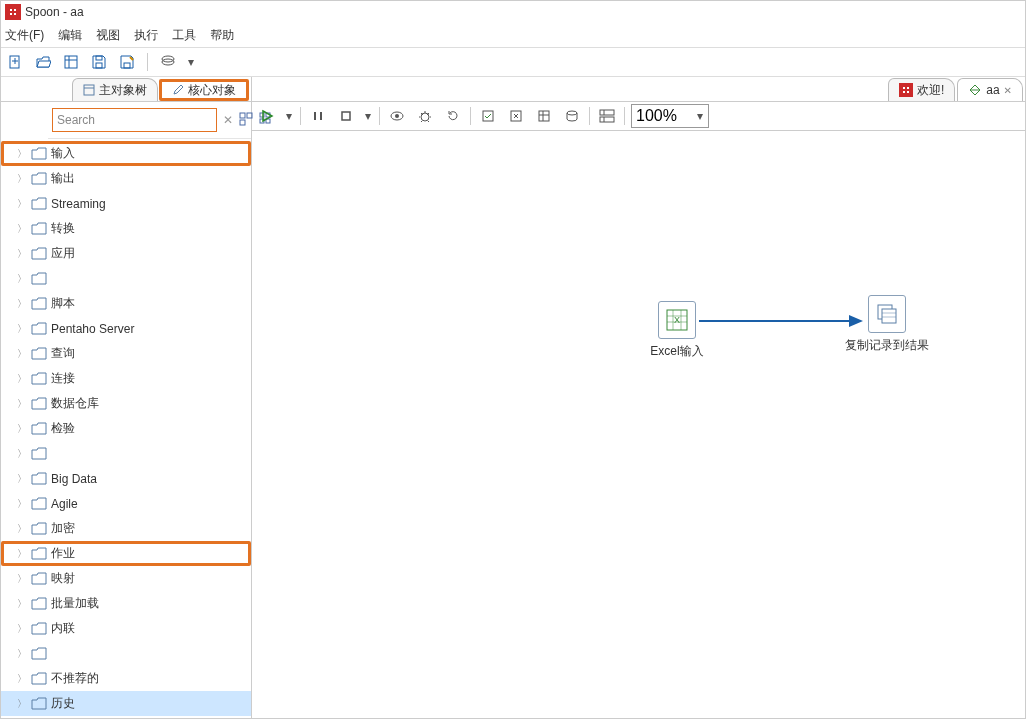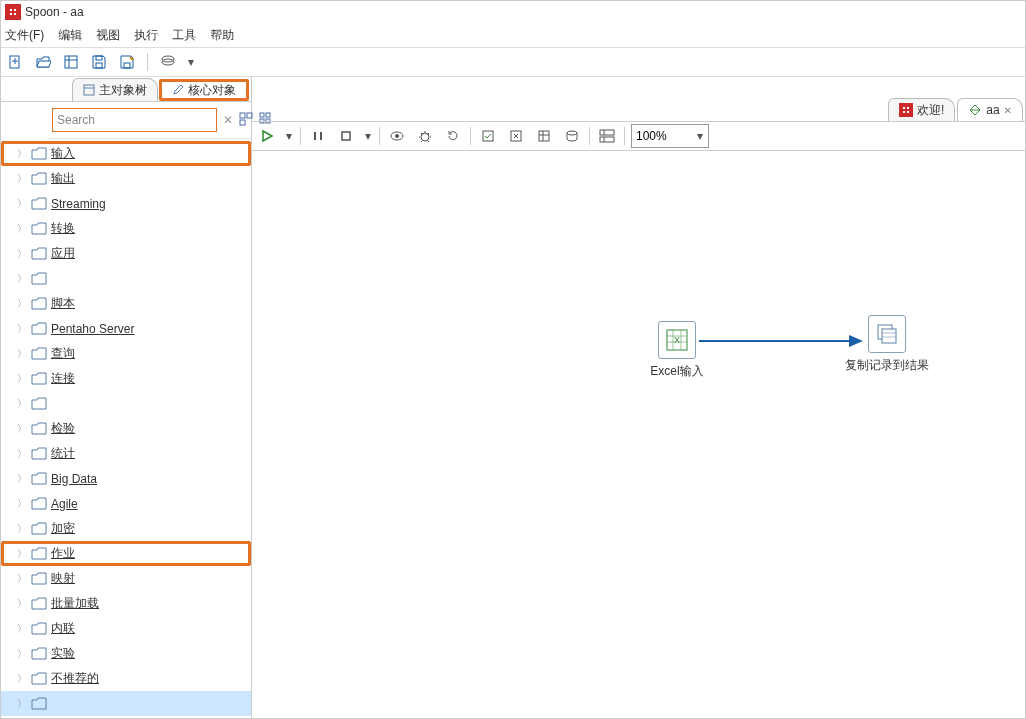--- a/index.html
+++ b/index.html
@@ -6,44 +6,44 @@
   .window{width:1026px;height:719px;border:1px solid #ccc;box-sizing:border-box;display:flex;flex-direction:column;overflow:hidden;}
   .titlebar{height:22px;display:flex;align-items:center;padding-left:4px;gap:4px;}
   .titlebar-icon{width:16px;height:16px;background:#cc2a2a;display:inline-flex;align-items:center;justify-content:center;color:#fff;font-size:10px;}
   .menubar{height:24px;display:flex;align-items:center;padding:0 4px;gap:14px;border-bottom:1px solid #ddd;}
   .menubar span{cursor:default;}
   .toolbar{height:28px;display:flex;align-items:center;padding:0 4px;gap:8px;border-bottom:1px solid #ddd;}
   .toolbar .tbtn{width:20px;height:20px;display:inline-flex;align-items:center;justify-content:center;color:#1a5fa8;cursor:pointer;}
   .toolbar .sep{width:1px;height:18px;background:#ccc;margin:0 2px;}
   .body{flex:1;display:flex;min-height:0;}
   .sidebar{width:250px;border-right:1px solid #ccc;display:flex;flex-direction:column;min-height:0;}
-  .canvas{flex:1;display:flex;flex-direction:column;min-height:0;position:relative;margin-top:20px;}
+  .canvas{flex:1;display:flex;flex-direction:column;min-height:0;position:relative;}
   .tabstrip{height:24px;display:flex;align-items:flex-end;padding-left:4px;border-bottom:1px solid #ccc;gap:0;justify-content:flex-end;}
   .tab{height:22px;padding:0 10px;border:1px solid #bbb;border-bottom:none;border-top-left-radius:6px;border-top-right-radius:10px;background:#f6f6f6;display:inline-flex;align-items:center;gap:4px;position:relative;margin-right:2px;cursor:pointer;}
   .tab.active{background:#fff;}
   .tab .close{color:#888;font-size:10px;}
   .searchrow{height:28px;display:flex;align-items:center;padding:4px;gap:6px;border-bottom:1px solid #e5e5e5;margin-left:47px;}
   .searchbox{flex:1;height:22px;border:1.5px solid #e37222;padding:0 4px;font-family:inherit;font-size:12px;}
   .searchbox::placeholder{color:#888;}
   .searchclear{color:#999;cursor:pointer;}
   .viewbtn{width:16px;height:16px;color:#4a6aa5;}
   .tree{flex:1;overflow:auto;padding:2px 0;}
   .tree-item{height:25px;display:flex;align-items:center;padding-left:16px;gap:4px;cursor:pointer;}
   .tree-item.selected{background:#cde6ff;}
   .tree-arrow{width:10px;color:#666;font-size:10px;}
   .tree-folder{width:16px;height:14px;color:#5b7fa6;}
-  .tree-label{flex:1;text-decoration:underline;}
+  .tree-label{flex:1;}
   .hl{border:3px solid #e37222;border-radius:2px;box-sizing:border-box;}
   .tab.hl{margin-left:-1px;}
   .tree-item.hl{padding-left:13px;}
   .canvas-toolbar{height:28px;display:flex;align-items:center;border-bottom:1px solid #ccc;padding:0 4px;gap:6px;}
   .cbtn{width:22px;height:22px;display:inline-flex;align-items:center;justify-content:center;color:#555;cursor:pointer;}
   .cbtn.play{color:#2a8a2a;}
   .csep{width:1px;height:18px;background:#ccc;}
-  .zoom{width:70px;height:20px;border:1px solid #999;font-size:12px;padding-left:4px;}
+  .zoom{width:70px;height:20px;border:1px solid #999;font-size:16px;padding-left:4px;}
   .canvas-area{flex:1;position:relative;}
   .node{position:absolute;display:flex;flex-direction:column;align-items:center;gap:4px;width:90px;text-align:center;}
   .node-icon{width:36px;height:36px;border:1px solid #8aa0b8;border-radius:3px;display:flex;align-items:center;justify-content:center;background:#fff;}
   .arrow-line{position:absolute;height:2px;background:#1a5fa8;}
   .arrow-head{position:absolute;width:0;height:0;border-top:6px solid transparent;border-bottom:6px solid transparent;border-left:14px solid #1a5fa8;}
   svg{display:block;}
 </style>
 </head>
 <body>
 
@@ -237,38 +237,38 @@
             </span>
             <span class="tree-label">连接</span>
           </div>
           <div class="tree-item">
             <span class="tree-arrow">〉</span>
             <span class="tree-folder">
               <svg width="16" height="14" viewBox="0 0 16 14">
                 <path d="M1 3h5l1-2h8v11H1z" fill="none" stroke="#5b7fa6"></path>
               </svg>
             </span>
+            <span class="tree-label">数据仓库</span>
           </div>
           <div class="tree-item">
             <span class="tree-arrow">〉</span>
             <span class="tree-folder">
               <svg width="16" height="14" viewBox="0 0 16 14">
                 <path d="M1 3h5l1-2h8v11H1z" fill="none" stroke="#5b7fa6"></path>
               </svg>
             </span>
             <span class="tree-label">检验</span>
           </div>
           <div class="tree-item">
             <span class="tree-arrow">〉</span>
             <span class="tree-folder">
               <svg width="16" height="14" viewBox="0 0 16 14">
                 <path d="M1 3h5l1-2h8v11H1z" fill="none" stroke="#5b7fa6"></path>
               </svg>
             </span>
-            <span class="tree-label">统计</span>
           </div>
           <div class="tree-item">
             <span class="tree-arrow">〉</span>
             <span class="tree-folder">
               <svg width="16" height="14" viewBox="0 0 16 14">
                 <path d="M1 3h5l1-2h8v11H1z" fill="none" stroke="#5b7fa6"></path>
               </svg>
             </span>
             <span class="tree-label">Big Data</span>
           </div>
@@ -326,38 +326,38 @@
             </span>
             <span class="tree-label">内联</span>
           </div>
           <div class="tree-item">
             <span class="tree-arrow">〉</span>
             <span class="tree-folder">
               <svg width="16" height="14" viewBox="0 0 16 14">
                 <path d="M1 3h5l1-2h8v11H1z" fill="none" stroke="#5b7fa6"></path>
               </svg>
             </span>
-            <span class="tree-label">实验</span>
           </div>
           <div class="tree-item">
             <span class="tree-arrow">〉</span>
             <span class="tree-folder">
               <svg width="16" height="14" viewBox="0 0 16 14">
                 <path d="M1 3h5l1-2h8v11H1z" fill="none" stroke="#5b7fa6"></path>
               </svg>
             </span>
             <span class="tree-label">不推荐的</span>
           </div>
           <div class="tree-item selected">
             <span class="tree-arrow">〉</span>
             <span class="tree-folder">
               <svg width="16" height="14" viewBox="0 0 16 14">
                 <path d="M1 3h5l1-2h8v11H1z" fill="none" stroke="#5b7fa6"></path>
               </svg>
             </span>
+            <span class="tree-label">历史</span>
           </div>
         </div>
     </div>
 
     <div class="canvas">
       <div class="tabstrip">
         <div class="tab">
           <span class="titlebar-icon" style="width:14px;height:14px">
               <svg width="8" height="8" viewBox="0 0 8 8">
                 <path d="M1 1h2v2H1zM5 1h2v2H5zM1 5h2v2H1zM5 5h2v2H5z" fill="#fff"></path>

